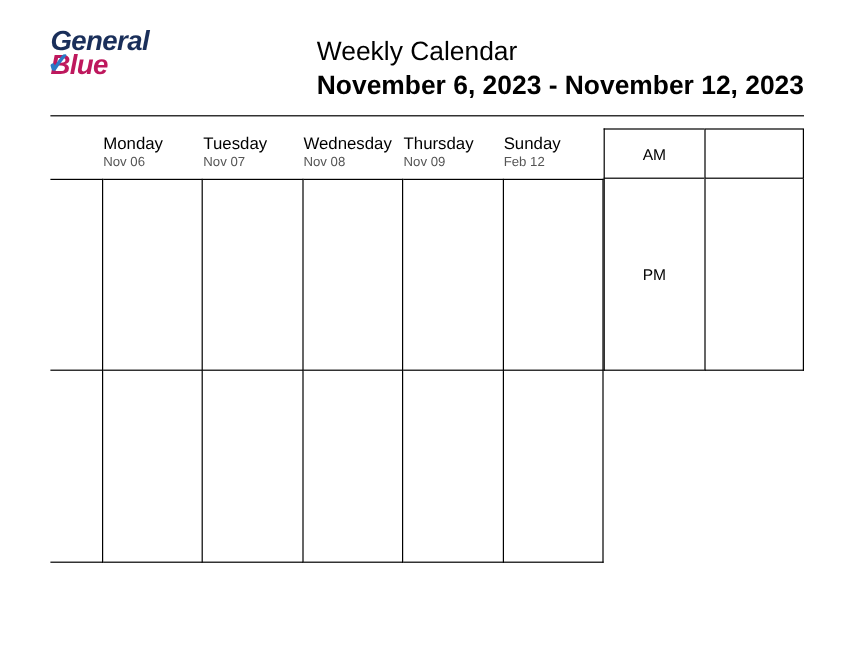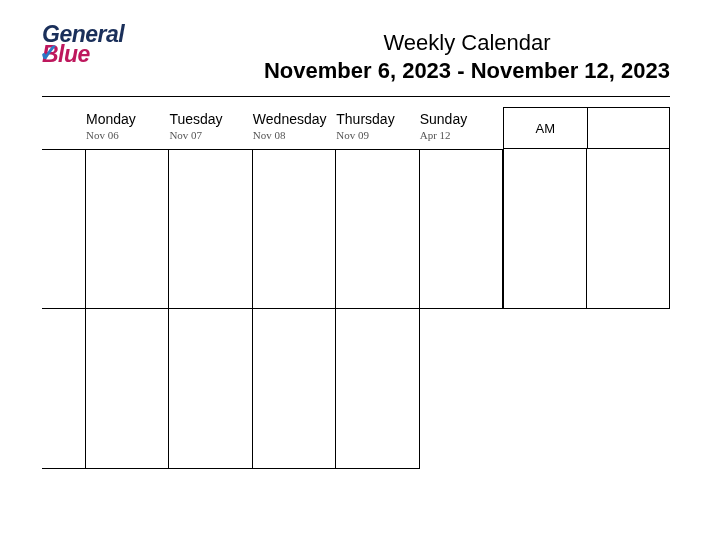--- a/index.html
+++ b/index.html
@@ -44,21 +44,21 @@
     .logo-check {
       position: absolute;
       left: -3px;
       top: 14px;
       font-size: 24px;
       color: #2b78c5;
       font-weight: bold;
       font-style: normal;
     }
     .title-block {
-      text-align: center;
+      text-align: left;
     }
     .title {
       font-size: 22px;
       color: #000;
       font-weight: 400;
       margin-bottom: 2px;
     }
     .date-range {
       font-size: 22px;
       color: #000;
@@ -79,21 +79,20 @@
     }
     .day-name {
       font-size: 14px;
       font-weight: 400;
       color: #000;
     }
     .day-date {
       font-size: 11px;
       color: #555;
       margin-top: 2px;
-      font-family: Liberation Serif, serif;
     }
     .row-label {
       display: flex;
       align-items: center;
       justify-content: center;
       font-size: 13px;
       color: #000;
       border: 1px solid #000;
       border-right: none;
       text-align: right;
@@ -146,32 +145,33 @@
   <div class="day-header">
     <div class="day-name">Wednesday</div>
     <div class="day-date">Nov 08</div>
   </div>
   <div class="day-header">
     <div class="day-name">Thursday</div>
     <div class="day-date">Nov 09</div>
   </div>
   <div class="day-header">
     <div class="day-name">Sunday</div>
-    <div class="day-date">Apr 12</div>
+    <div class="day-date">Feb 12</div>
   </div>
 
   <div class="row-label">AM</div>
   <div class="cell first"></div>
   <div class="cell"></div>
   <div class="cell"></div>
   <div class="cell"></div>
   <div class="cell"></div>
   <div class="cell"></div>
   <div class="cell"></div>
 
+  <div class="row-label pm">PM</div>
   <div class="cell first pm-row"></div>
   <div class="cell pm-row"></div>
   <div class="cell pm-row"></div>
   <div class="cell pm-row"></div>
   <div class="cell pm-row"></div>
   <div class="cell pm-row"></div>
   <div class="cell pm-row"></div>
 </div>
 
 </body></html>

